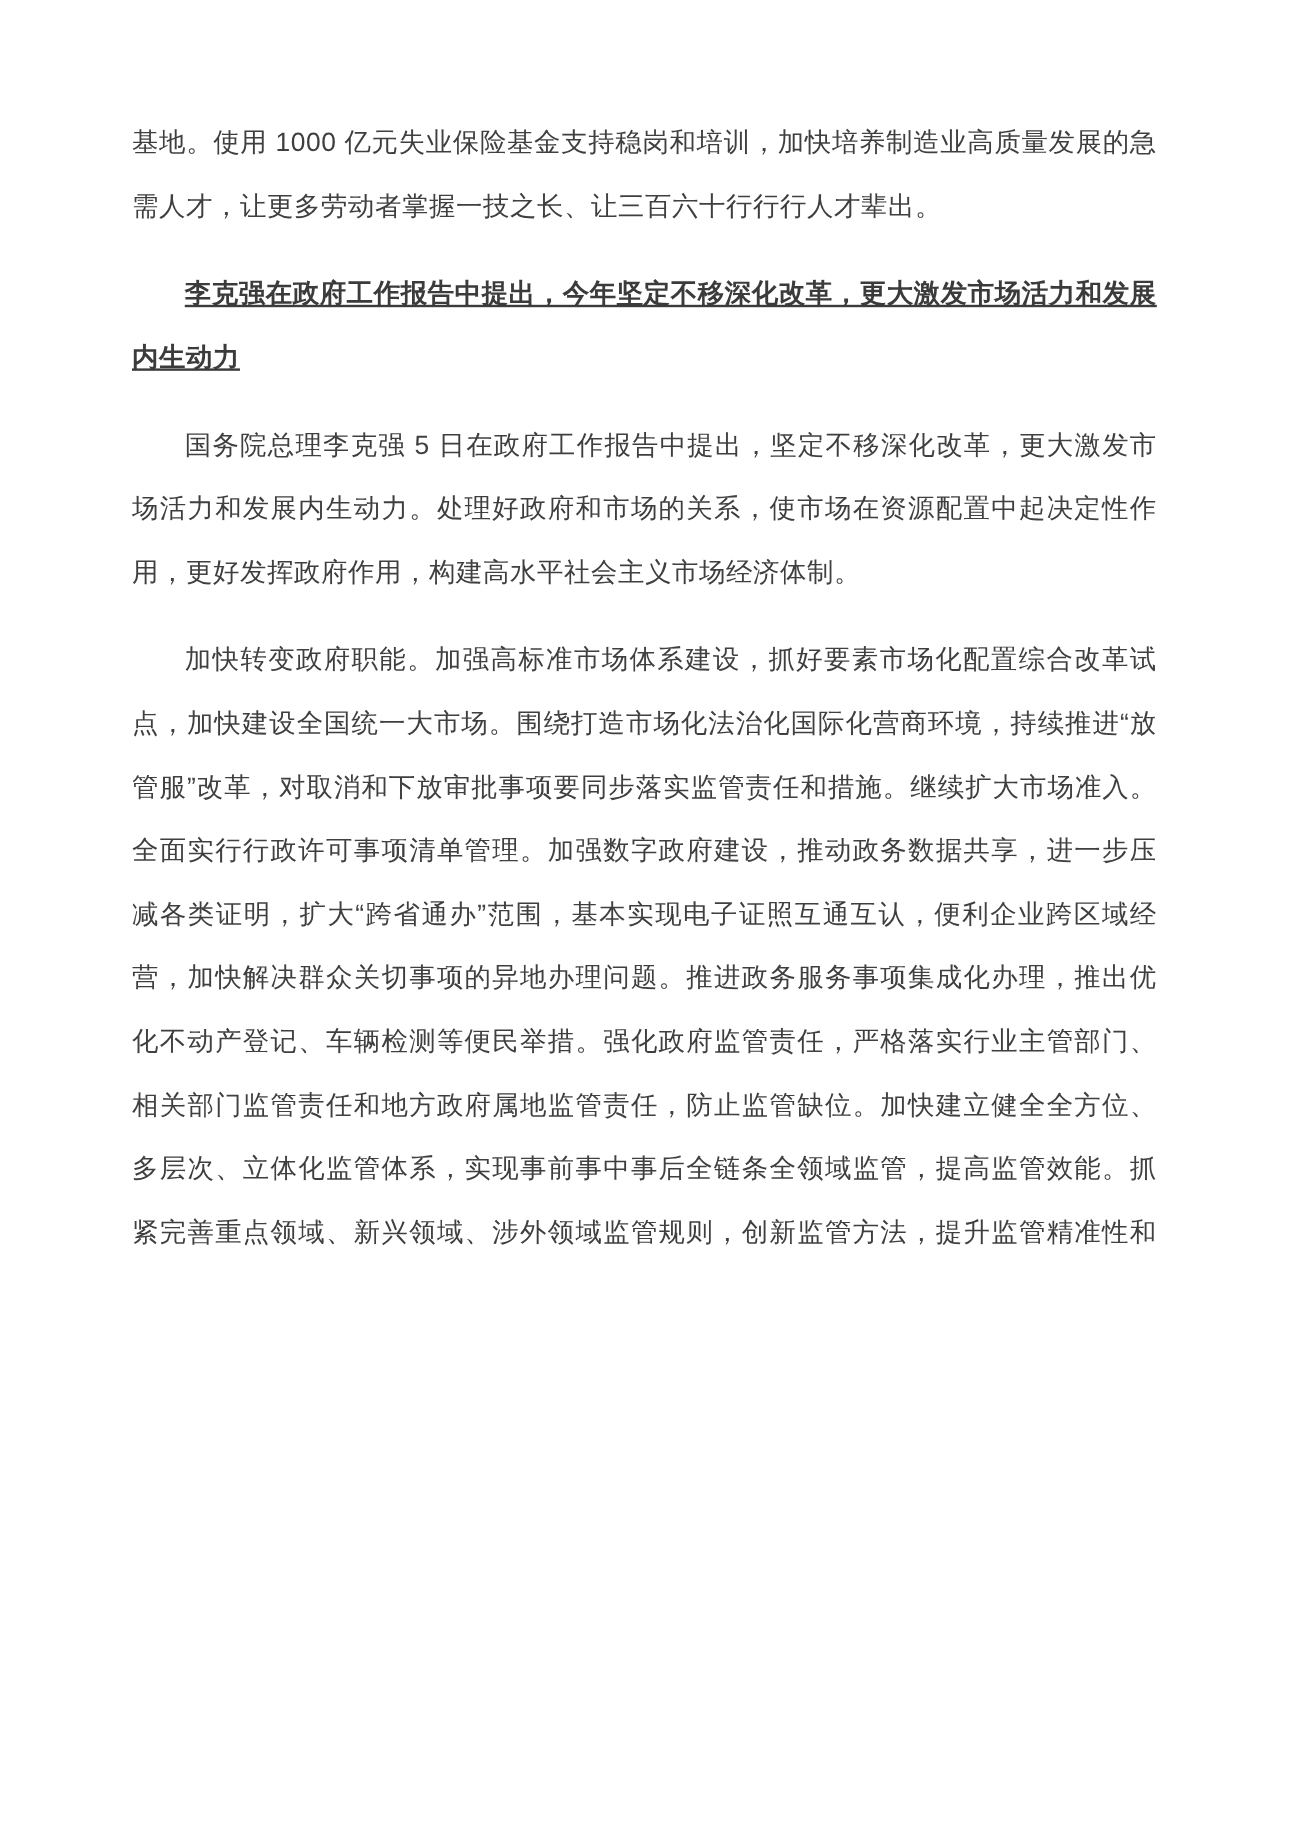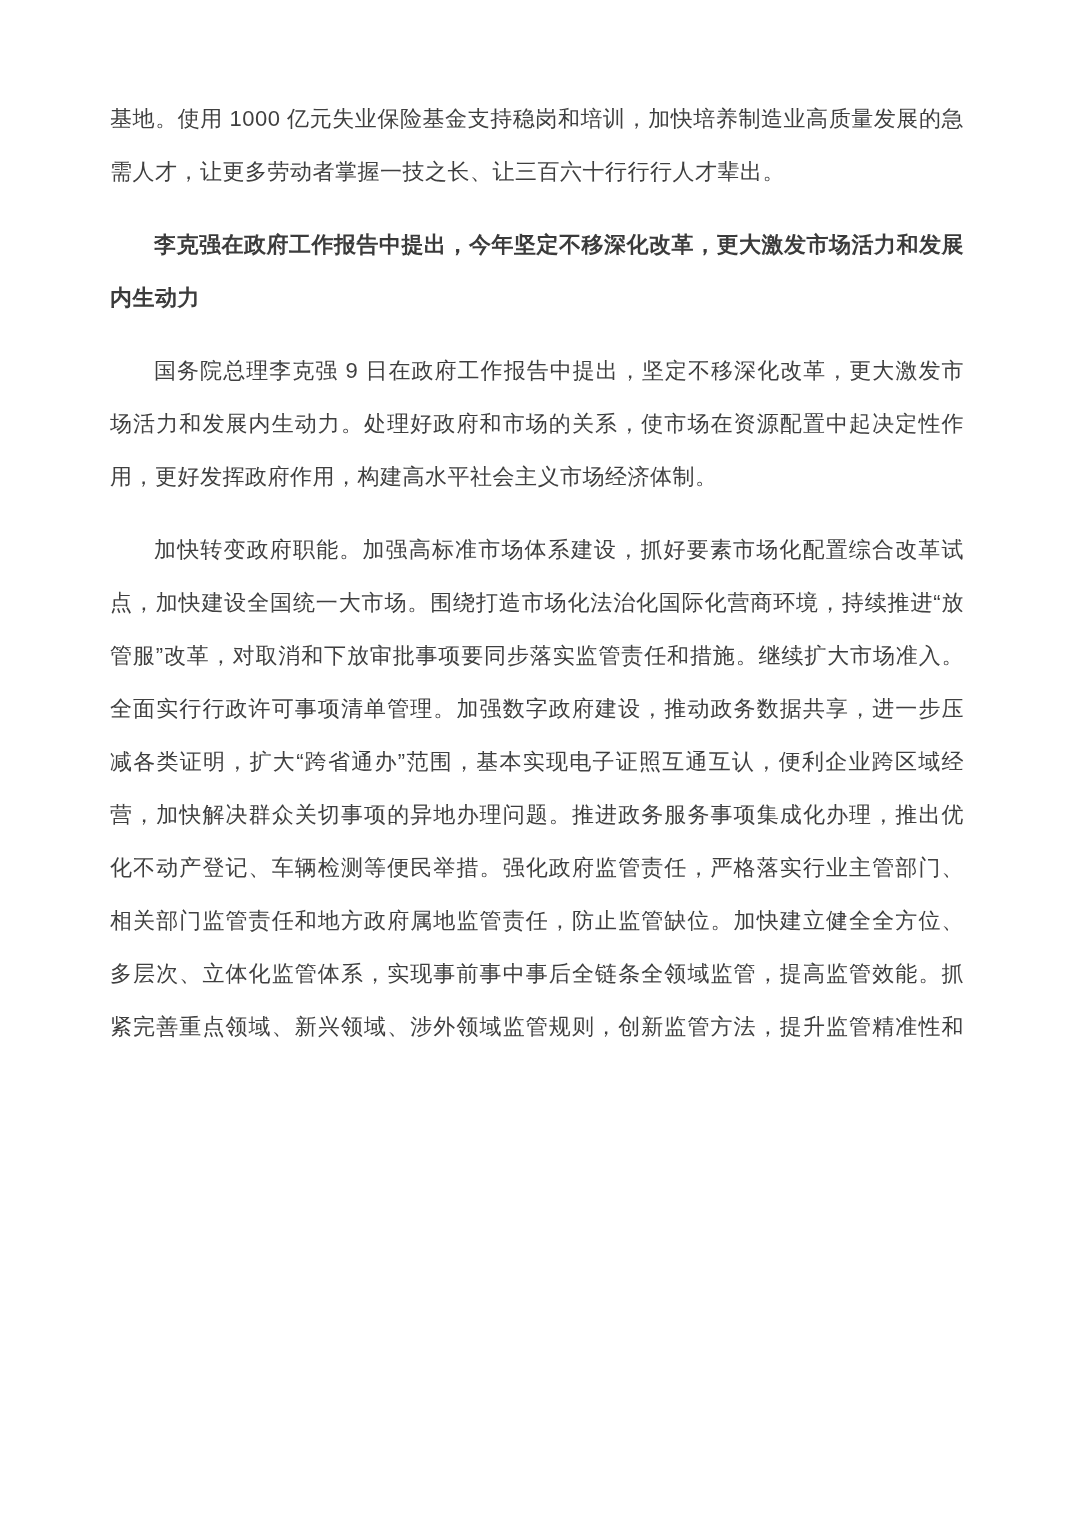--- a/index.html
+++ b/index.html
@@ -27,27 +27,28 @@
     margin: 0 0 20px 0;
     letter-spacing: 0.5px;
     word-break: break-all;
   }
   .para.no-indent {
     text-indent: 0;
   }
   .para.heading {
     font-weight: 700;
     color: #3b3b3b;
+    text-decoration: underline;
   }
 </style>
 </head>
 <body>
 
 <div class="page">
   <p class="para no-indent">基地。使用 1000 亿元失业保险基金支持稳岗和培训，加快培养制造业高质量发展的急需人才，让更多劳动者掌握一技之长、让三百六十行行行人才辈出。</p>
 
   <p class="para heading">李克强在政府工作报告中提出，今年坚定不移深化改革，更大激发市场活力和发展内生动力</p>
 
-  <p class="para">国务院总理李克强 9 日在政府工作报告中提出，坚定不移深化改革，更大激发市场活力和发展内生动力。处理好政府和市场的关系，使市场在资源配置中起决定性作用，更好发挥政府作用，构建高水平社会主义市场经济体制。</p>
+  <p class="para">国务院总理李克强 5 日在政府工作报告中提出，坚定不移深化改革，更大激发市场活力和发展内生动力。处理好政府和市场的关系，使市场在资源配置中起决定性作用，更好发挥政府作用，构建高水平社会主义市场经济体制。</p>
 
   <p class="para">加快转变政府职能。加强高标准市场体系建设，抓好要素市场化配置综合改革试点，加快建设全国统一大市场。围绕打造市场化法治化国际化营商环境，持续推进“放管服”改革，对取消和下放审批事项要同步落实监管责任和措施。继续扩大市场准入。全面实行行政许可事项清单管理。加强数字政府建设，推动政务数据共享，进一步压减各类证明，扩大“跨省通办”范围，基本实现电子证照互通互认，便利企业跨区域经营，加快解决群众关切事项的异地办理问题。推进政务服务事项集成化办理，推出优化不动产登记、车辆检测等便民举措。强化政府监管责任，严格落实行业主管部门、相关部门监管责任和地方政府属地监管责任，防止监管缺位。加快建立健全全方位、多层次、立体化监管体系，实现事前事中事后全链条全领域监管，提高监管效能。抓紧完善重点领域、新兴领域、涉外领域监管规则，创新监管方法，提升监管精准性和有效性。深入推进公平竞争政策实施，加强反垄断和反不正当竞争，维护公平有序的市场环境。</p>
 
 </div>
 
 </body></html>

